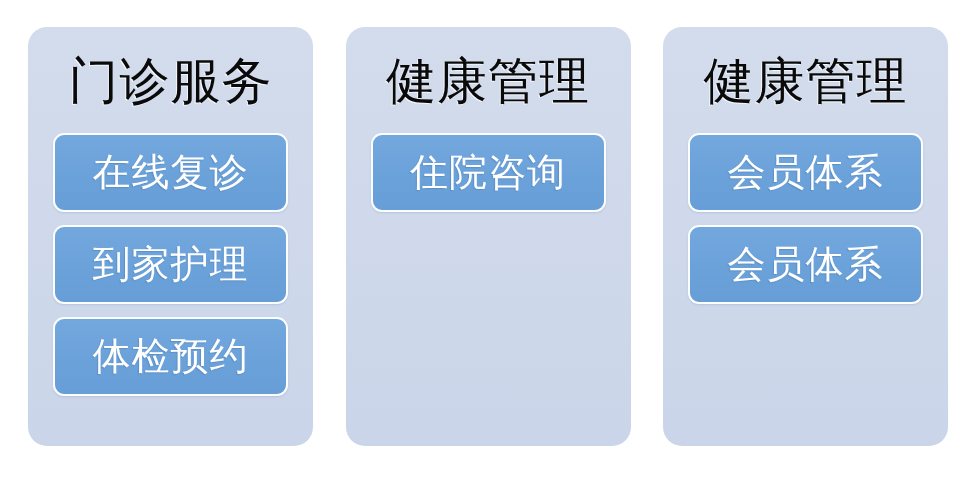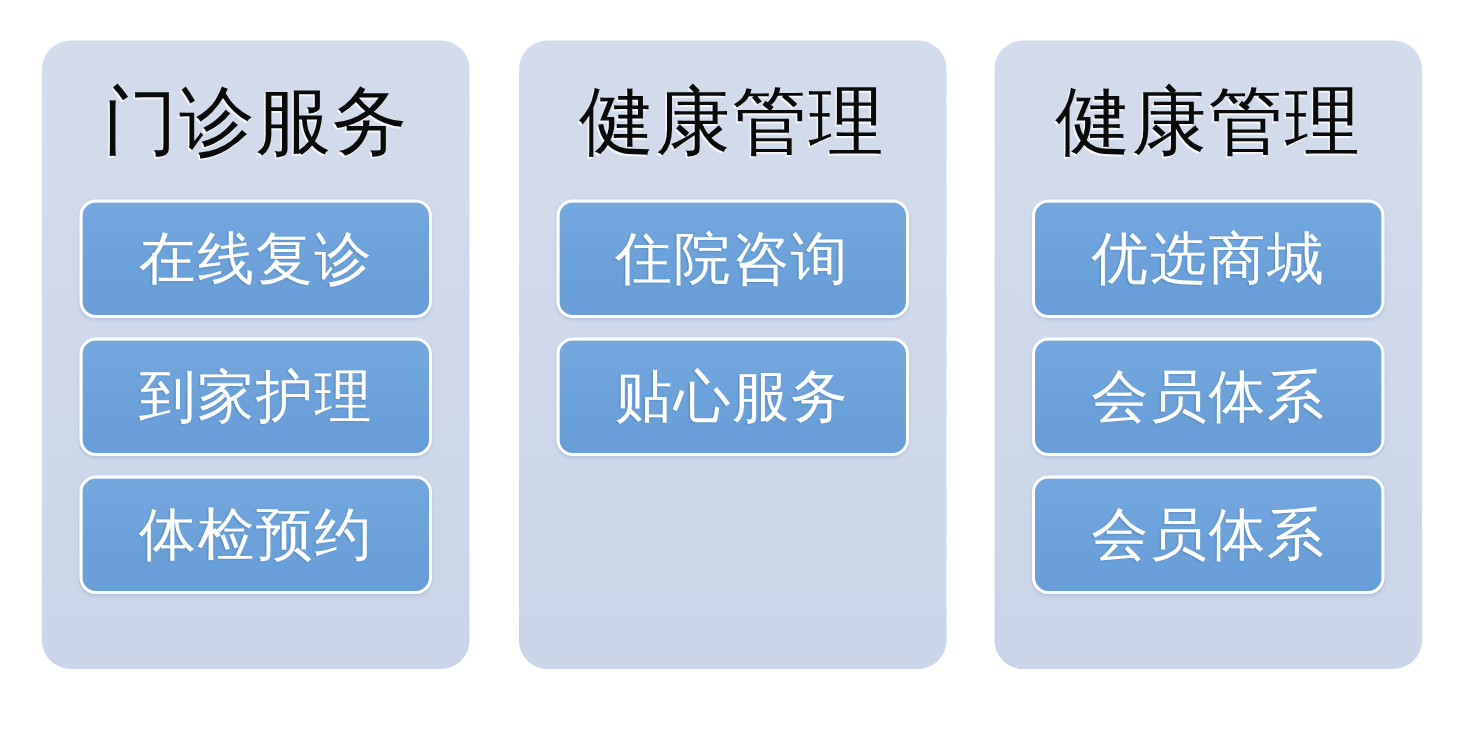--- a/index.html
+++ b/index.html
@@ -102,27 +102,25 @@
         <div class="service-button">在线复诊</div>
         <div class="service-button">到家护理</div>
         <div class="service-button">体检预约</div>
       </div>
     </div>
 
     <div class="service-panel">
       <div class="panel-title">健康管理</div>
       <div class="panel-items">
         <div class="service-button">住院咨询</div>
-        <div class="service-button">贴心服务</div>
       </div>
     </div>
 
     <div class="service-panel">
       <div class="panel-title">健康管理</div>
       <div class="panel-items">
-        <div class="service-button">优选商城</div>
         <div class="service-button">会员体系</div>
         <div class="service-button">会员体系</div>
       </div>
     </div>
 
   </div>
 </div>
 
 </body></html>

